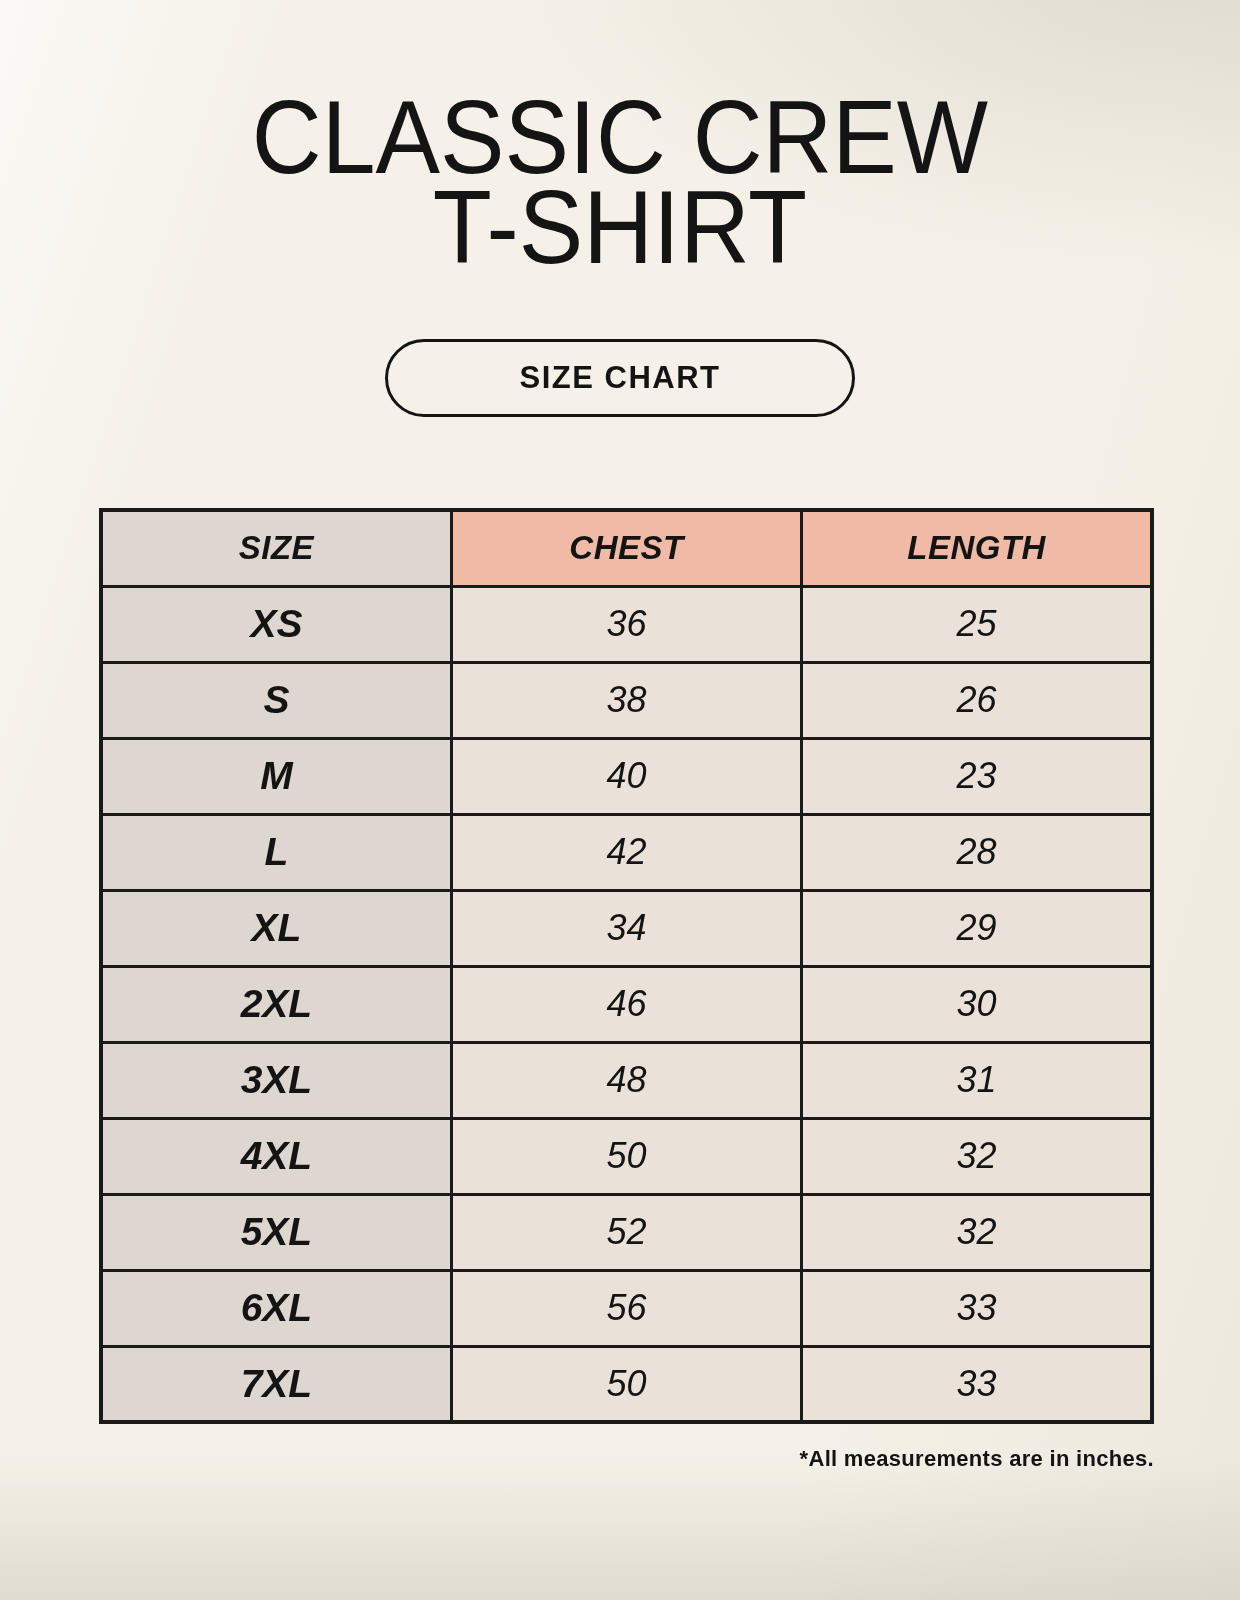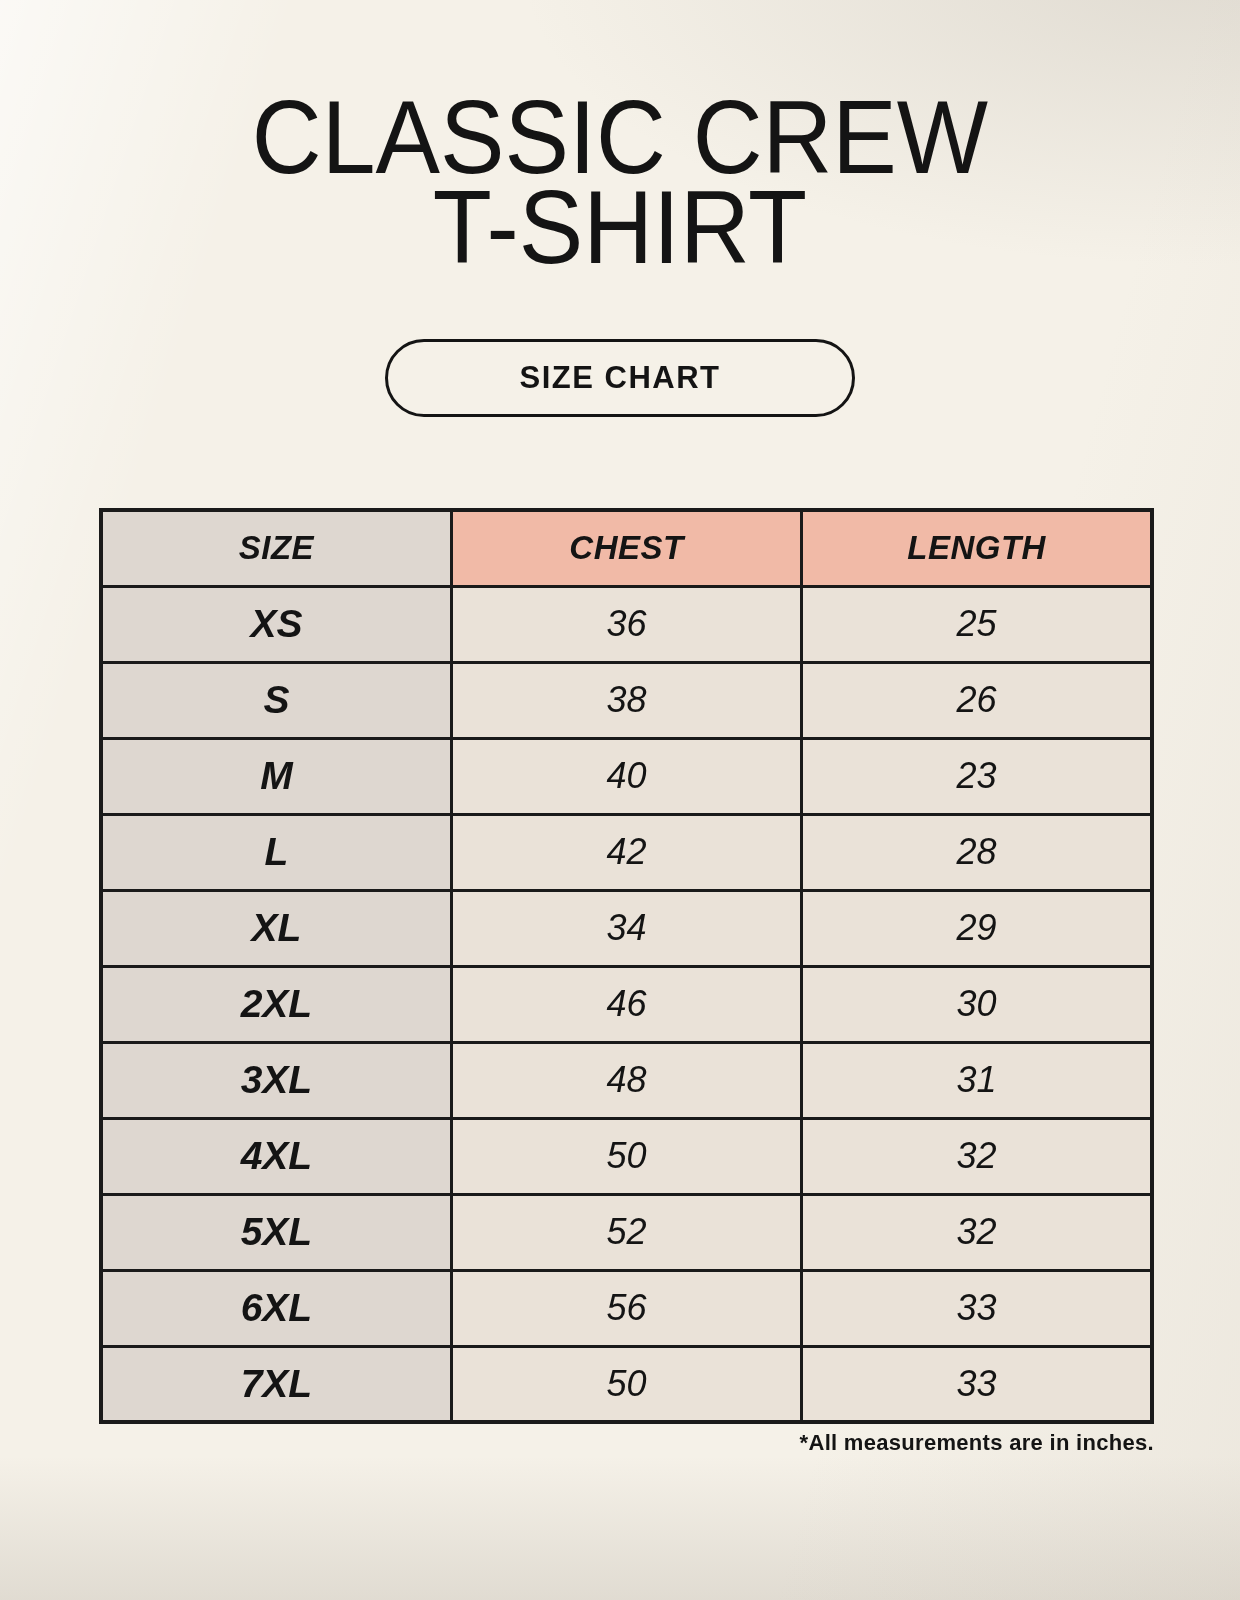--- a/index.html
+++ b/index.html
@@ -98,21 +98,21 @@
     font-weight: bold;
   }
   .size-table td.col-val {
     background: var(--value-cell-bg, #eae2d8);
     font-size: 36px;
     font-weight: normal;
     margin-left: 35px;
   }
 
   .footnote {
-    margin-top: 6px;
+    margin-top: 22px;
     text-align: right;
     font-size: 22px;
     font-weight: bold;
     letter-spacing: 0.3px;
   }
 </style>
 </head>
 <body>
 
 <div class="page">

